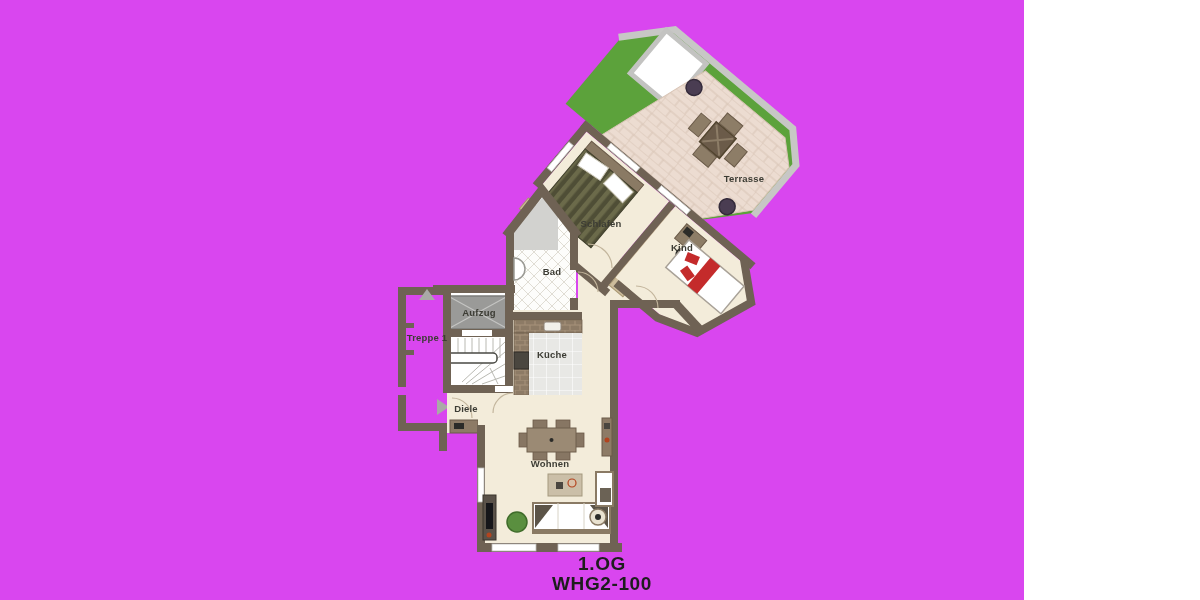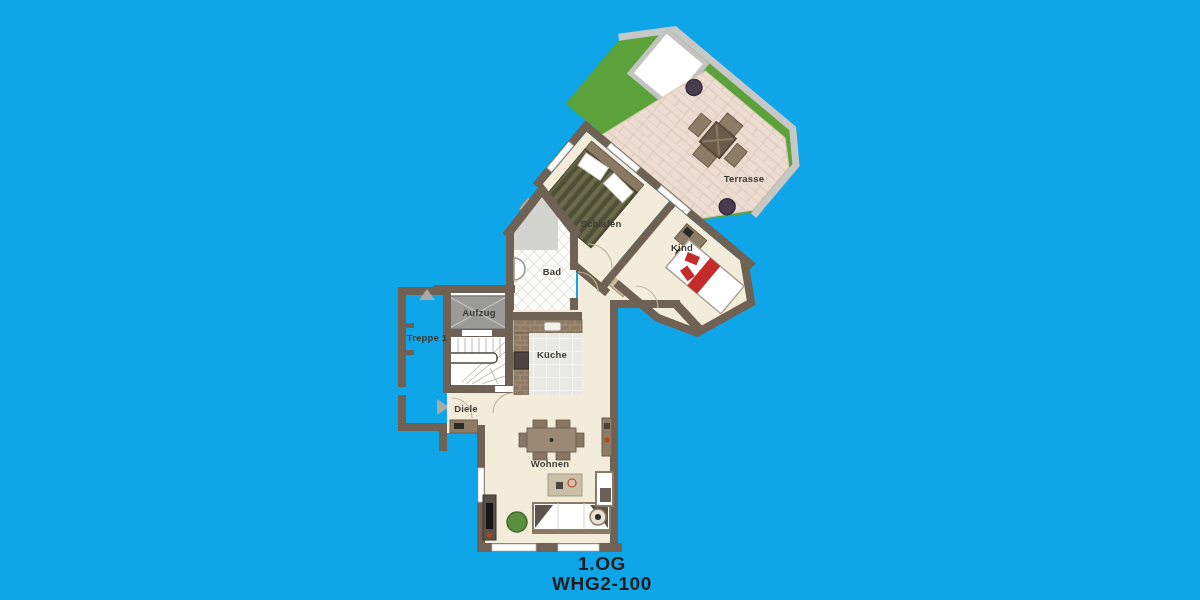--- a/index.html
+++ b/index.html
@@ -1,16 +1,16 @@
 <!DOCTYPE html>
 <html><head>
 <meta charset="utf-8">
 <style>
   html,body{margin:0;padding:0;background:#ffffff;}
-  .page{position:relative;width:1200px;height:600px;background:#0ea5e9;overflow:hidden;
+  .page{position:relative;width:1024px;height:600px;background:#d946ef;overflow:hidden;
         font-family:"Liberation Sans",sans-serif;}
   svg{position:absolute;left:0;top:0;}
   text{font-family:"Liberation Sans",sans-serif;}
   .room-label{font-size:9.5px;font-weight:700;fill:#3c3c34;letter-spacing:.2px;}
   .title-label{font-size:19px;font-weight:700;fill:#1d1d1d;letter-spacing:.6px;}
 </style>
 </head>
 <body>
 
 <div class="page">

